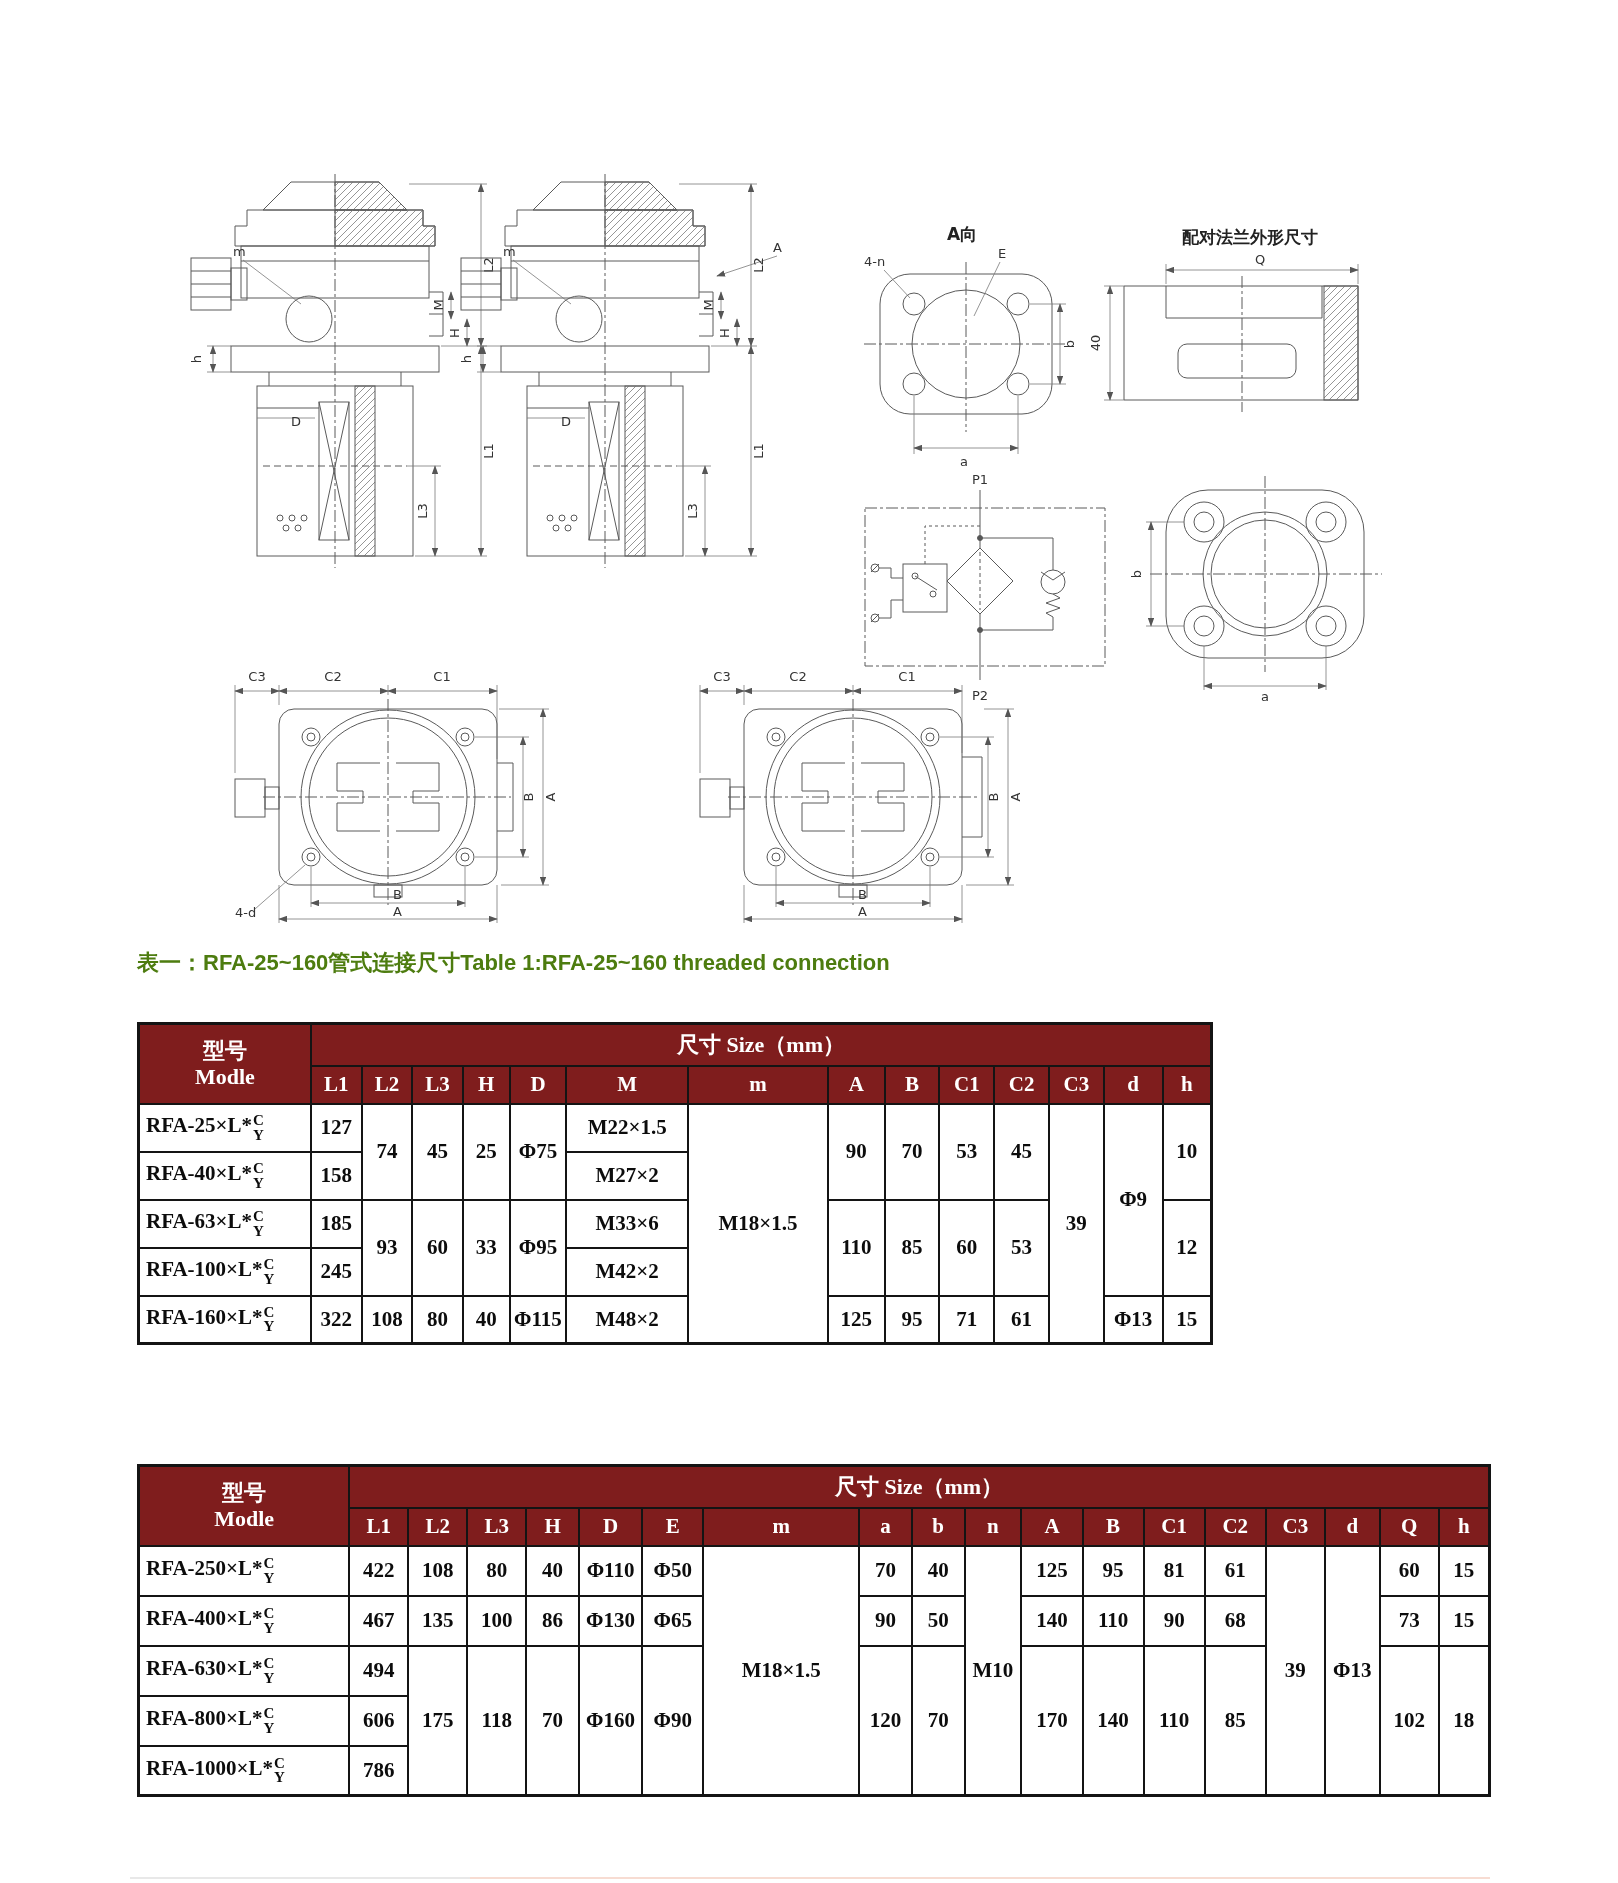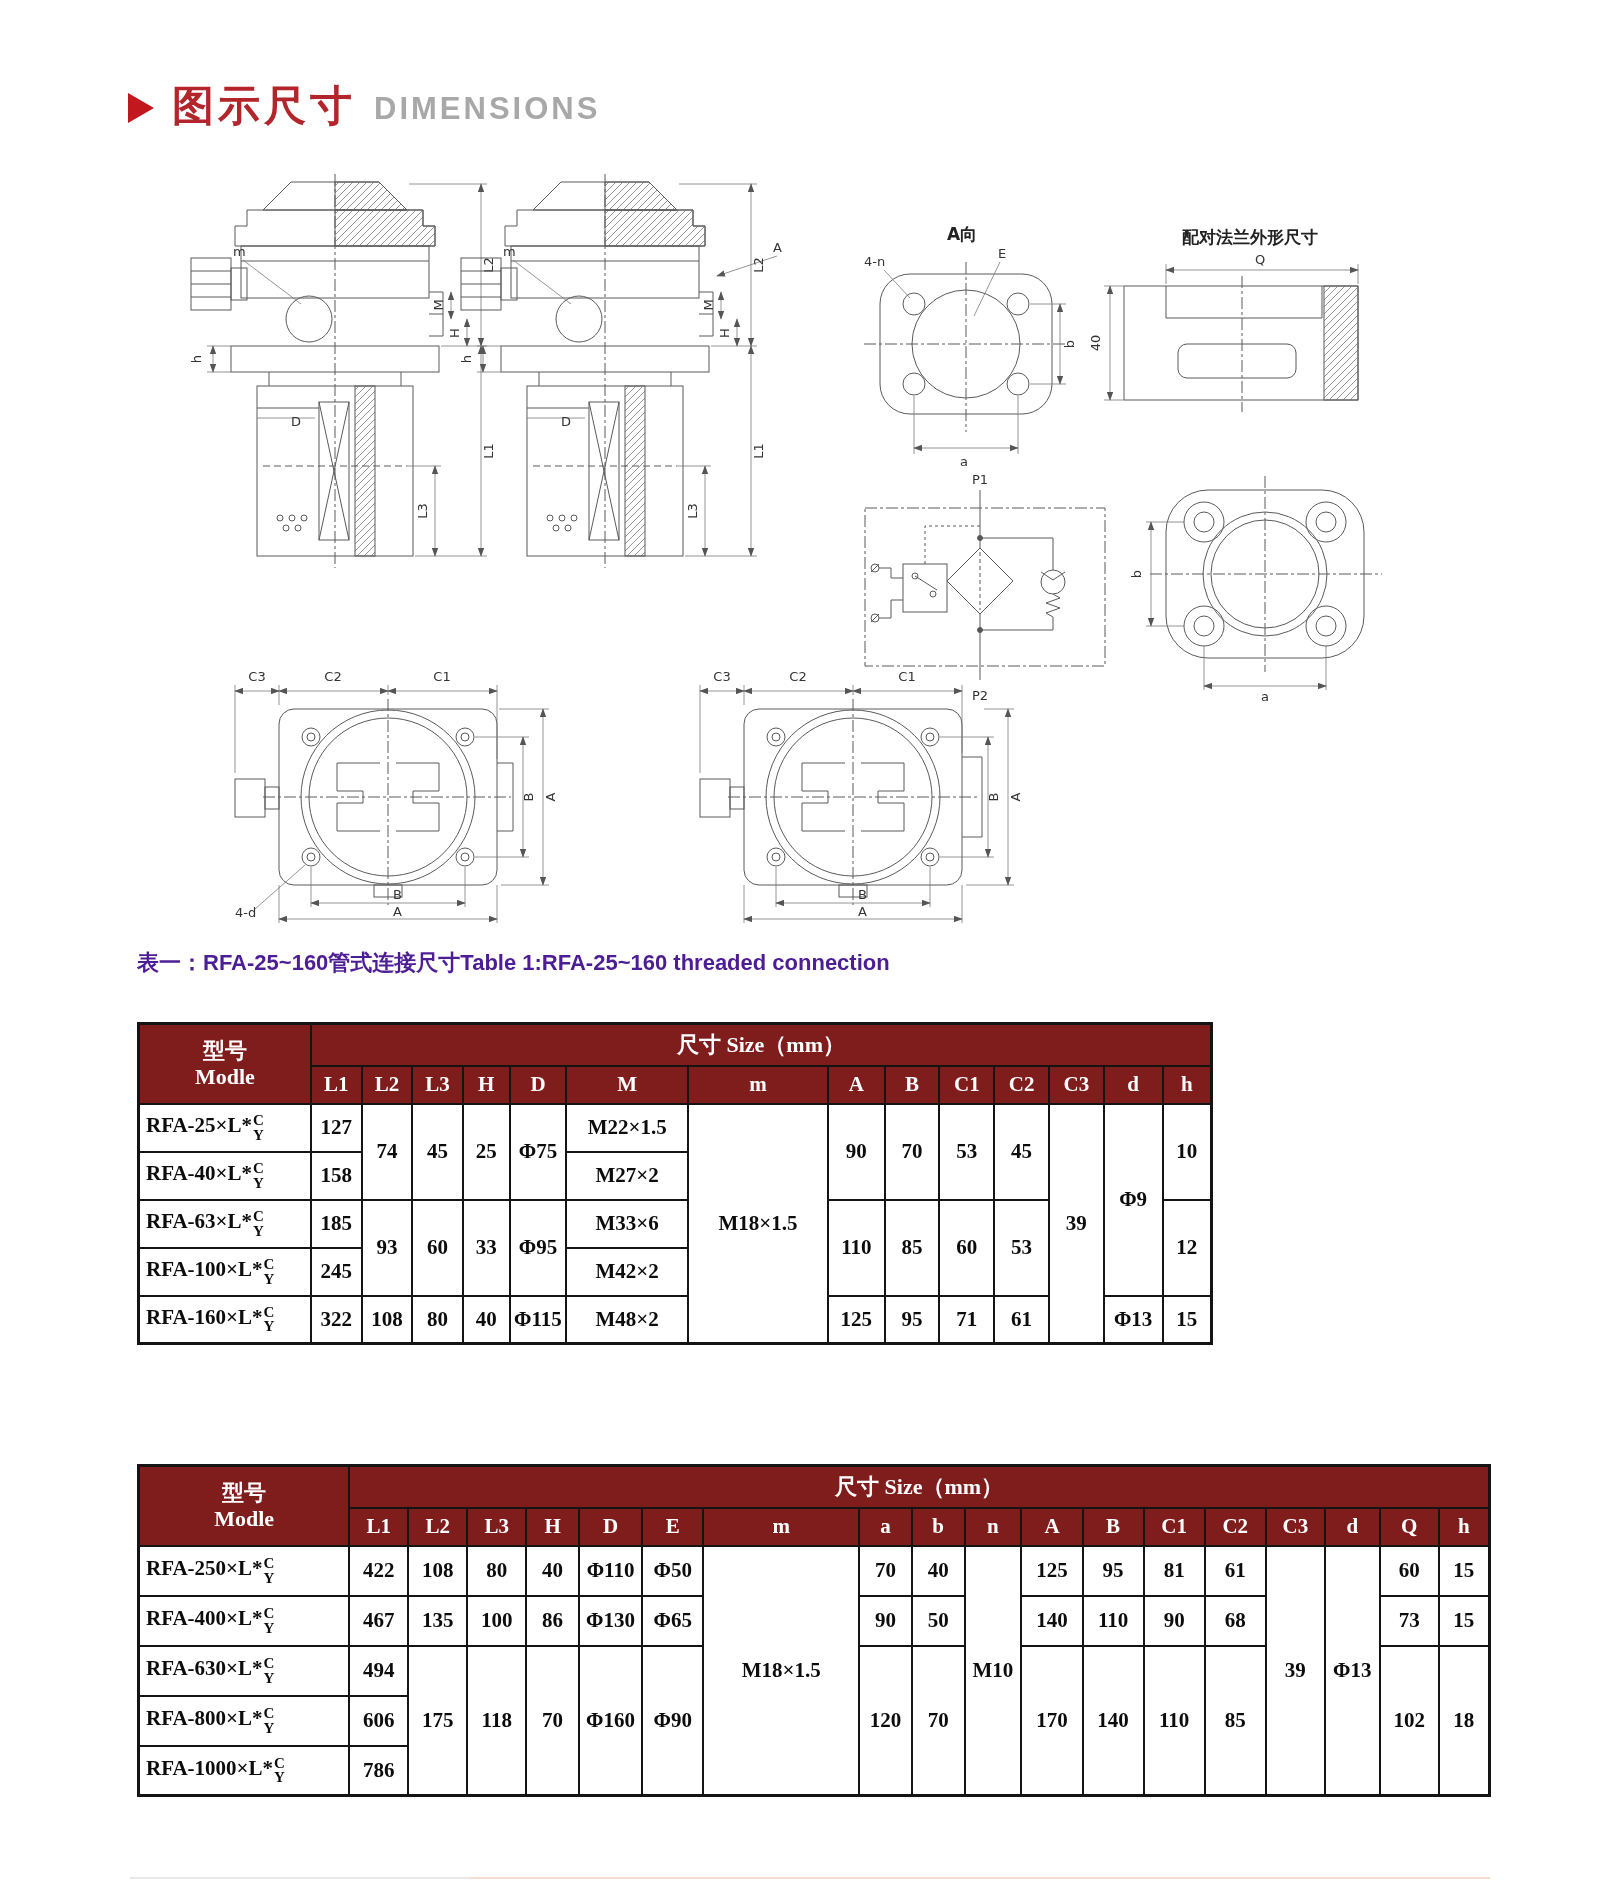--- a/index.html
+++ b/index.html
@@ -15,21 +15,21 @@
 
   
   .draw{position:absolute;}
   .ln{stroke:#5a5a5a;fill:none;stroke-width:1;}
   .thin{stroke:#7a7a7a;fill:none;stroke-width:0.8;}
   .dd{stroke-dasharray:12 3 3 3;}
   svg text{font-family:"DejaVu Sans",sans-serif;font-size:13px;fill:#333;}
   .svgtitle{font-size:17px;font-weight:bold;fill:#222;}
 
   
-  .tbl-title{position:absolute;left:137px;font-size:22px;font-weight:bold;color:#4c1d95;
+  .tbl-title{position:absolute;left:137px;font-size:22px;font-weight:bold;color:#4d7c0f;
              font-family:"Liberation Sans","DejaVu Sans",sans-serif;}
   table.tbl{position:absolute;border-collapse:collapse;table-layout:fixed;
             font-family:"Liberation Serif","DejaVu Serif",serif;
             border:3px solid #141414;}
   .tbl th,.tbl td{border:2px solid #141414;text-align:center;vertical-align:middle;
                   padding:0 2px;overflow:hidden;}
   .tbl thead th{background:#7f1d1d;color:#ffffff;font-weight:bold;}
   .tbl .h1{height:42px;font-size:22px;}
   .tbl .h2{height:38px;font-size:21px;}
   .tbl td{font-size:21px;font-weight:bold;color:#0c0c0c;}
@@ -43,25 +43,20 @@
   
   .footer-strip{position:absolute;left:0;bottom:2px;width:100%;height:4px;}
   .fs-a{position:absolute;left:130px;width:340px;height:2px;background:#d9d9d9;opacity:.6;}
   .fs-b{position:absolute;left:470px;width:1020px;height:2px;background:#f0b9a6;opacity:.5;}
 </style>
 </head>
 <body>
 
 <div id="page">
 
-  <div class="hdr">
-    <span class="tri"></span>
-    <span class="t-zh">图示尺寸</span>
-    <span class="t-en">DIMENSIONS</span>
-  </div>
 
   <svg class="draw" style="left:185px;top:168px" width="330" height="405" viewBox="0 0 330 405">
     <defs>
       <pattern id="hch" width="7" height="7" patternUnits="userSpaceOnUse">
         <path d="M0,7 L7,0" stroke="#8a8a8a" stroke-width="0.9"></path>
       </pattern>
       <marker id="arr" markerWidth="11" markerHeight="8" refX="10" refY="4" orient="auto-start-reverse">
         <path d="M0,0 L11,4 L0,8 Z" fill="#555"></path>
       </marker>
     </defs>

